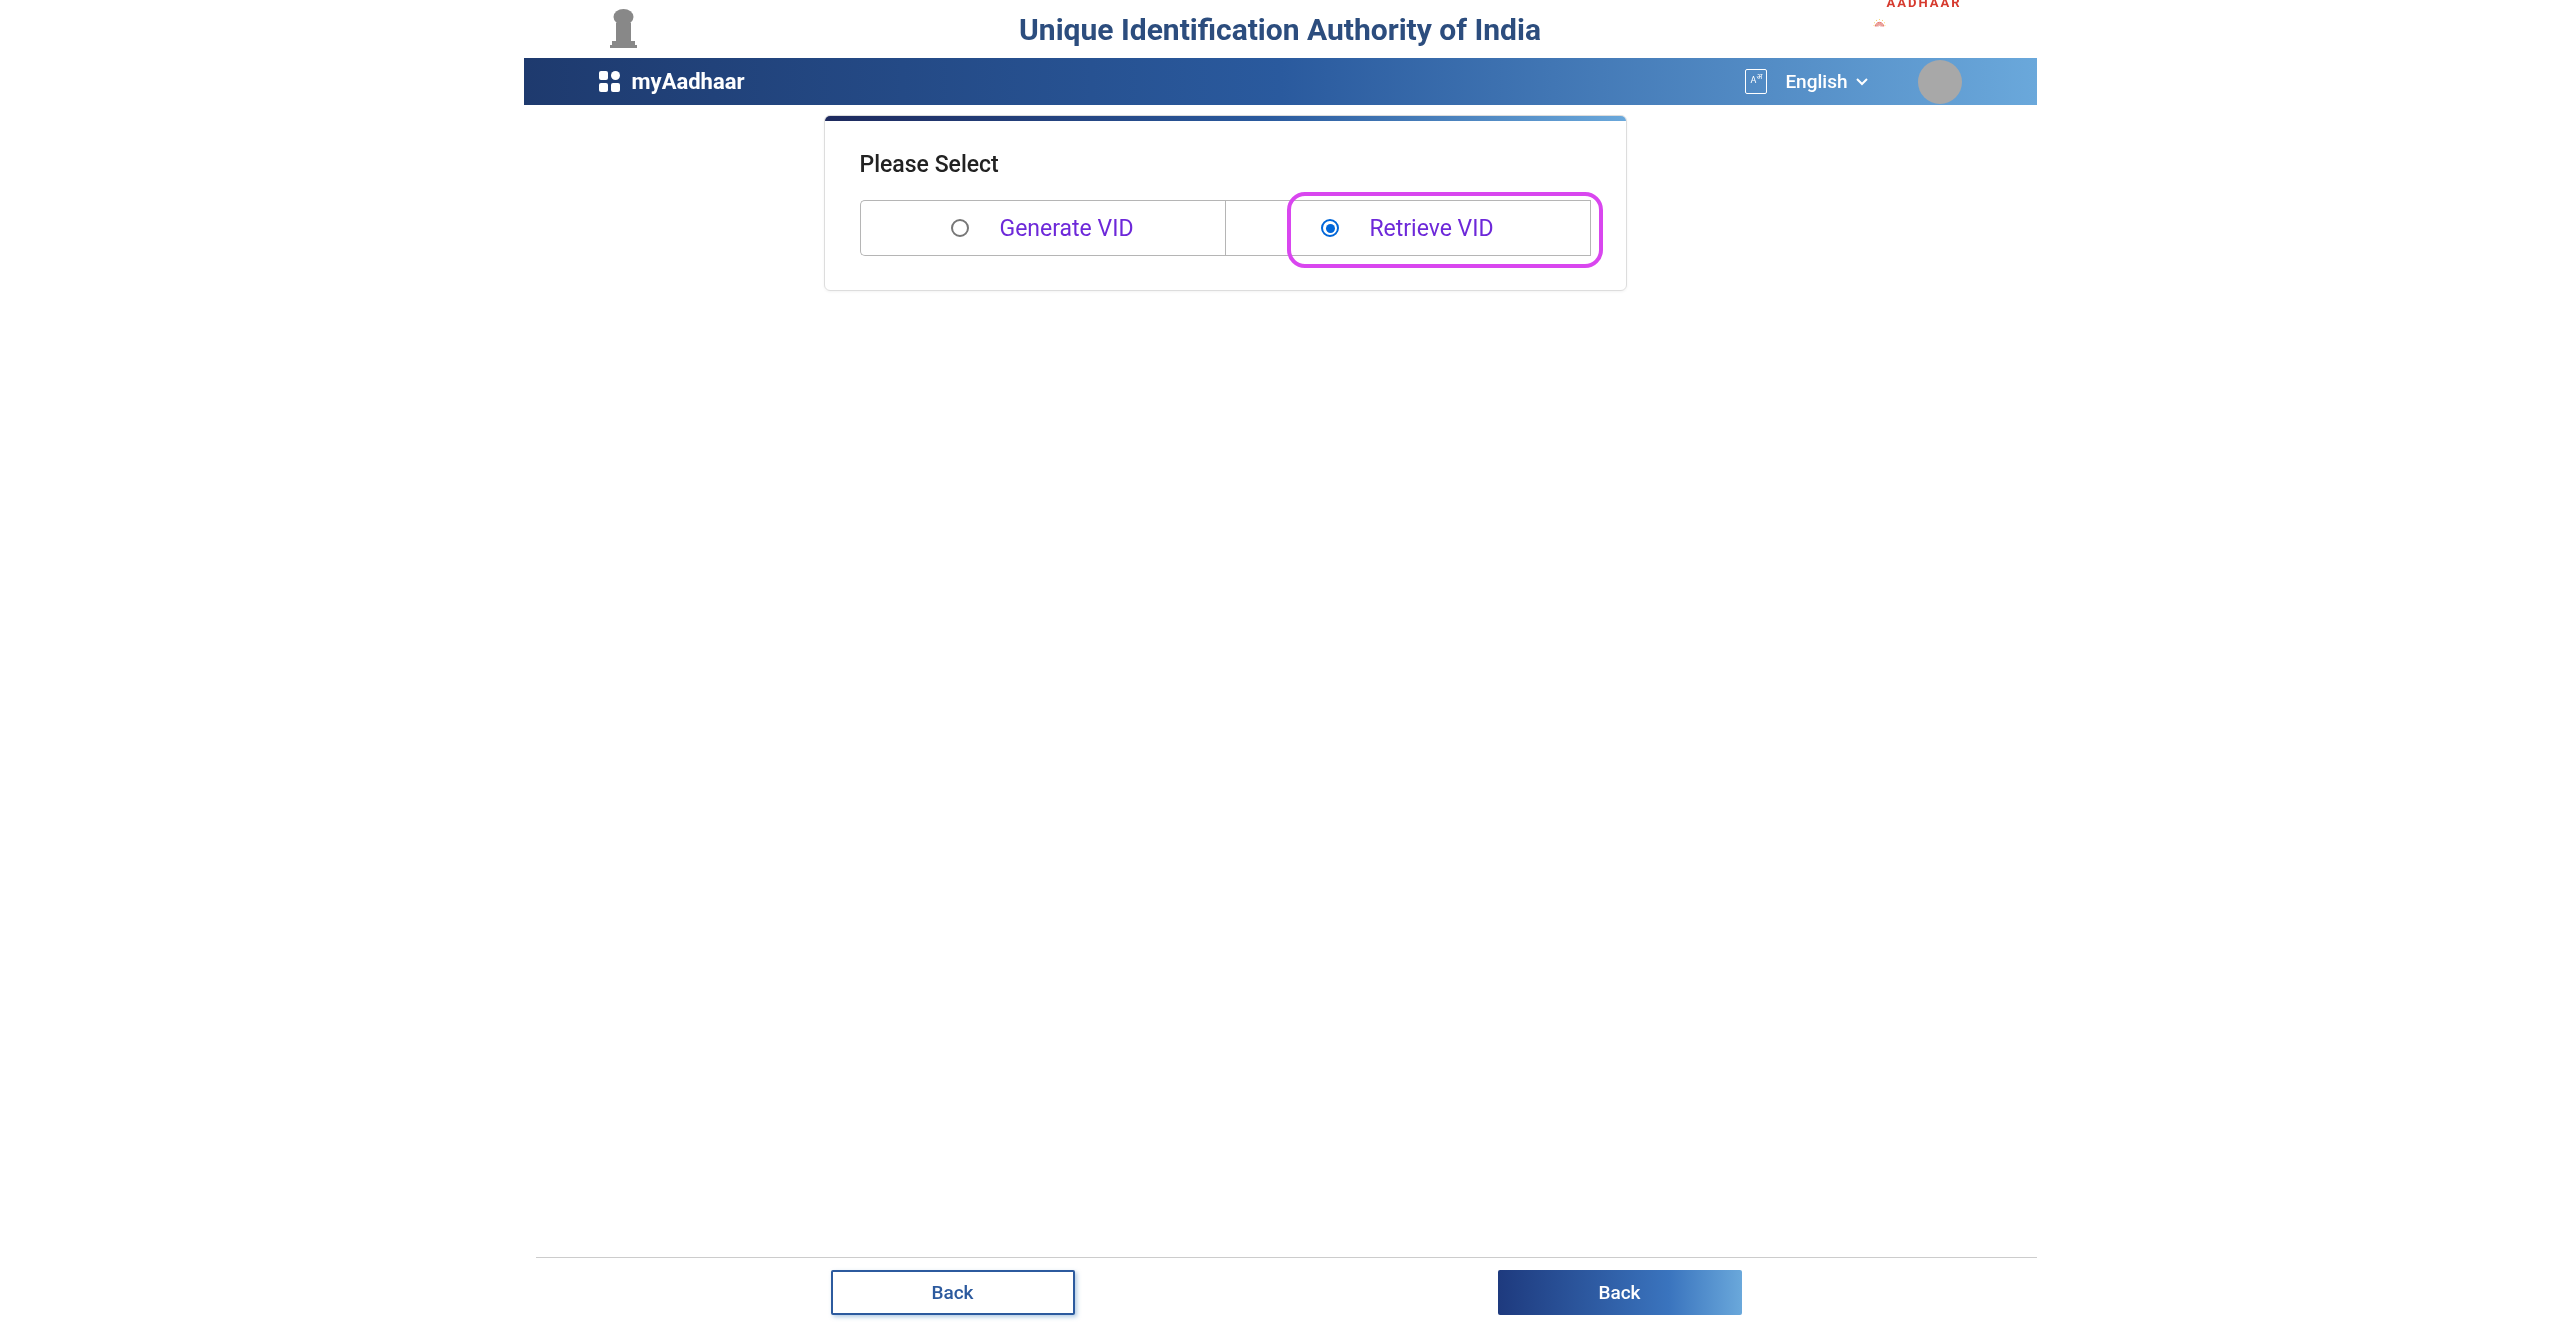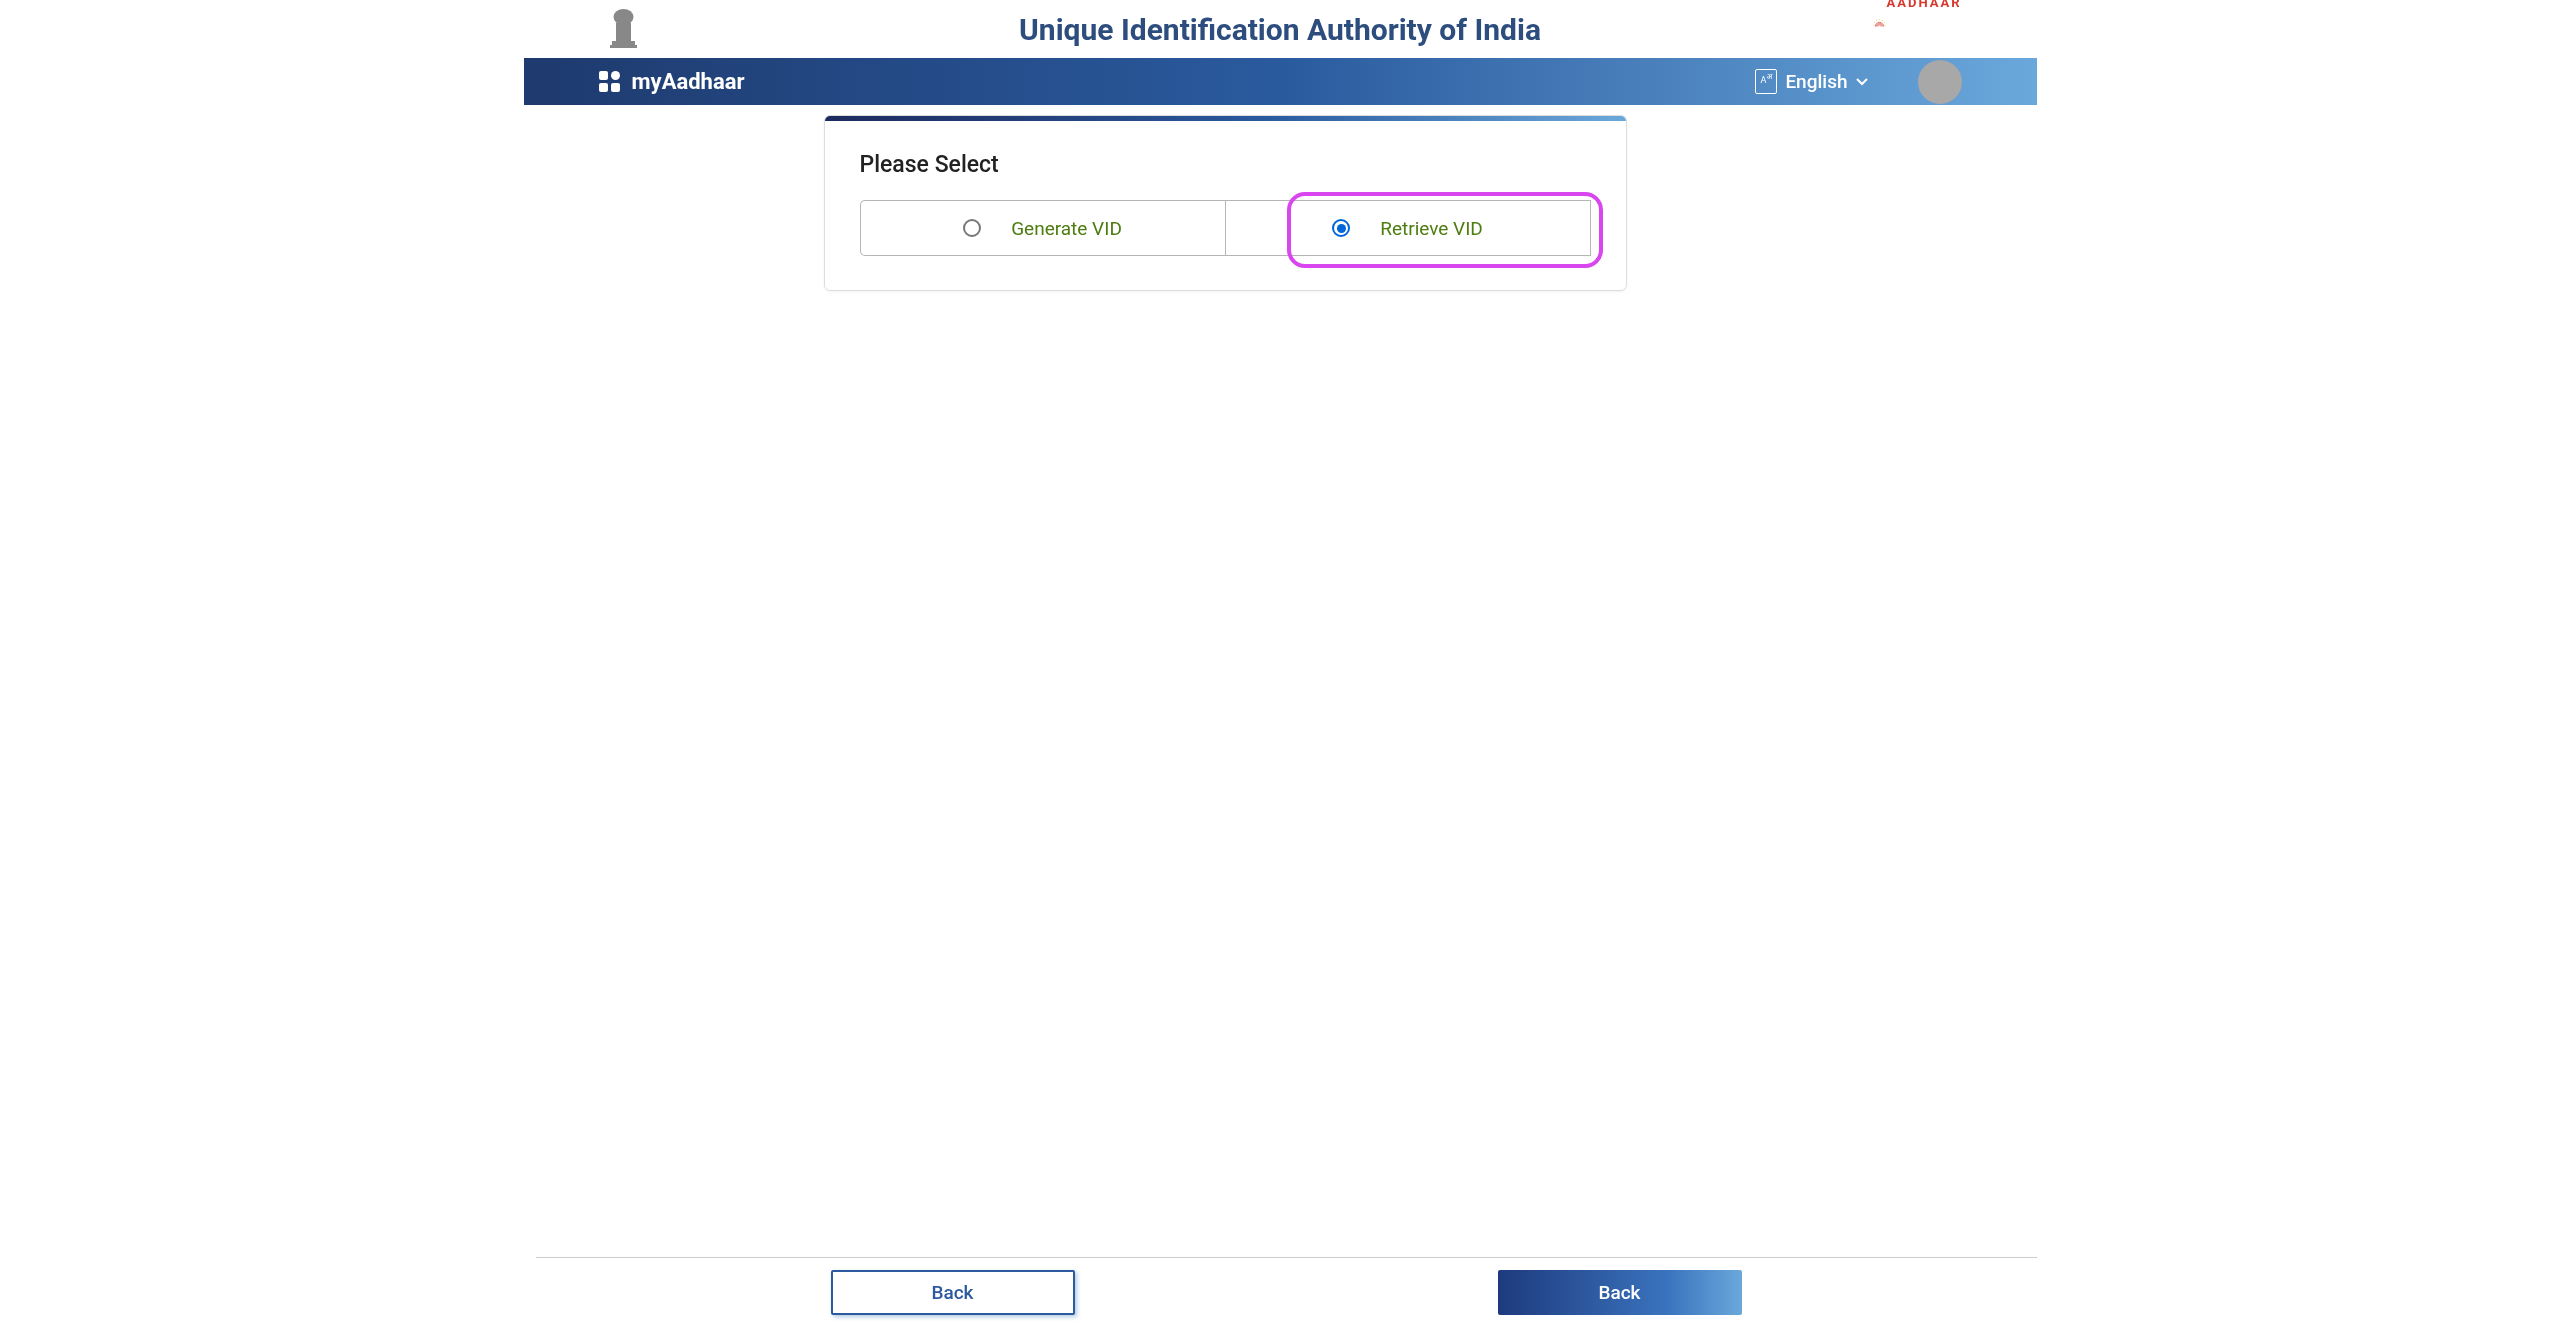--- a/index.html
+++ b/index.html
@@ -117,20 +117,21 @@
   border: 1.5px solid #fff;
   border-radius: 2px;
   position: relative;
   font-size: 9px;
   line-height: 14px;
   text-align: center;
 }
 .lang-text {
   font-size: 19px;
   font-weight: 500;
+  margin-left: 10px;
 }
 .chevron-down {
   width: 12px;
   height: 8px;
 }
 .avatar {
   width: 44px;
   height: 44px;
   border-radius: 50%;
   background: #a8a8a8;
@@ -207,22 +208,22 @@
 .radio-circle.selected {
   border-color: #0066d9;
 }
 .radio-dot {
   width: 9px;
   height: 9px;
   border-radius: 50%;
   background: #0066d9;
 }
 .radio-label {
-  font-size: 19px;
-  color: #4d7c0f;
+  font-size: 23px;
+  color: #6d28d9;
 }
 .highlight-ring {
   position: absolute;
   border: 4px solid #d946ef;
   border-radius: 18px;
   pointer-events: none;
   top: -8px;
   right: -12px;
   width: 316px;
   height: 76px;

